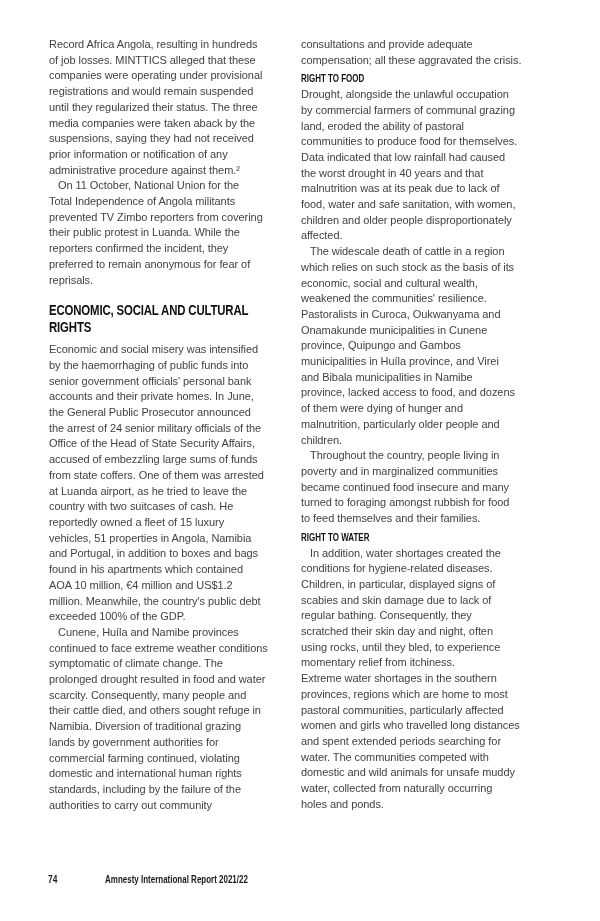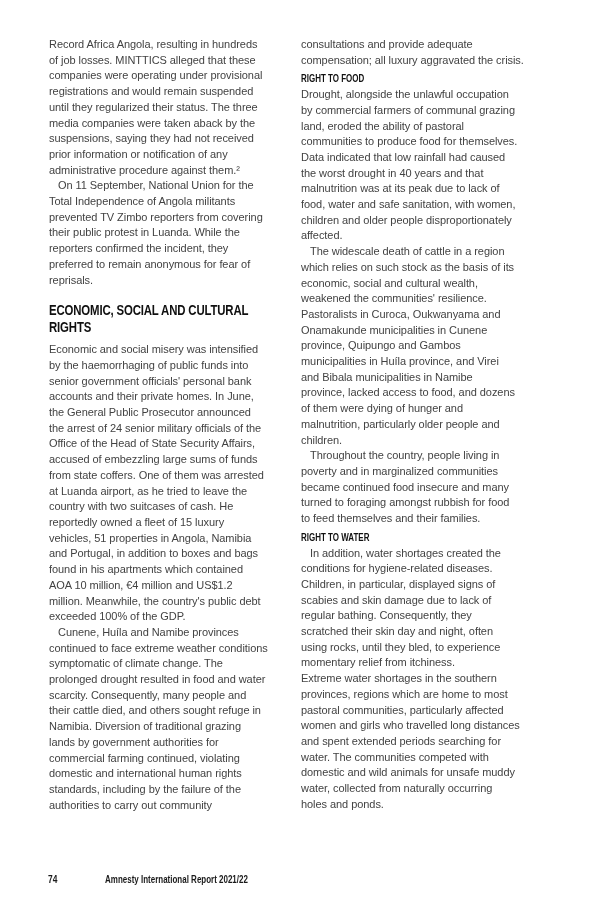--- a/index.html
+++ b/index.html
@@ -88,21 +88,21 @@
   <section class="column col-left">
     <p class="body">Record Africa Angola, resulting in hundreds
 of job losses. MINTTICS alleged that these
 companies were operating under provisional
 registrations and would remain suspended
 until they regularized their status. The three
 media companies were taken aback by the
 suspensions, saying they had not received
 prior information or notification of any
 administrative procedure against them.²</p>
-    <p class="body indent">On 11 September, National Union for the
+    <p class="body indent">On 11 October, National Union for the
 Total Independence of Angola militants
 prevented TV Zimbo reporters from covering
 their public protest in Luanda. While the
 reporters confirmed the incident, they
 preferred to remain anonymous for fear of
 reprisals.</p>
     <h2 class="heading">ECONOMIC, SOCIAL AND CULTURAL
 RIGHTS</h2>
     <p class="body">Economic and social misery was intensified
 by the haemorrhaging of public funds into
@@ -131,21 +131,21 @@
 Namibia. Diversion of traditional grazing
 lands by government authorities for
 commercial farming continued, violating
 domestic and international human rights
 standards, including by the failure of the
 authorities to carry out community</p>
   </section>
 
   <section class="column col-right">
     <p class="body">consultations and provide adequate
-compensation; all luxury aggravated the crisis.</p>
+compensation; all these aggravated the crisis.</p>
     <h3 class="subheading">RIGHT TO FOOD</h3>
     <p class="body">Drought, alongside the unlawful occupation
 by commercial farmers of communal grazing
 land, eroded the ability of pastoral
 communities to produce food for themselves.
 Data indicated that low rainfall had caused
 the worst drought in 40 years and that
 malnutrition was at its peak due to lack of
 food, water and safe sanitation, with women,
 children and older people disproportionately

